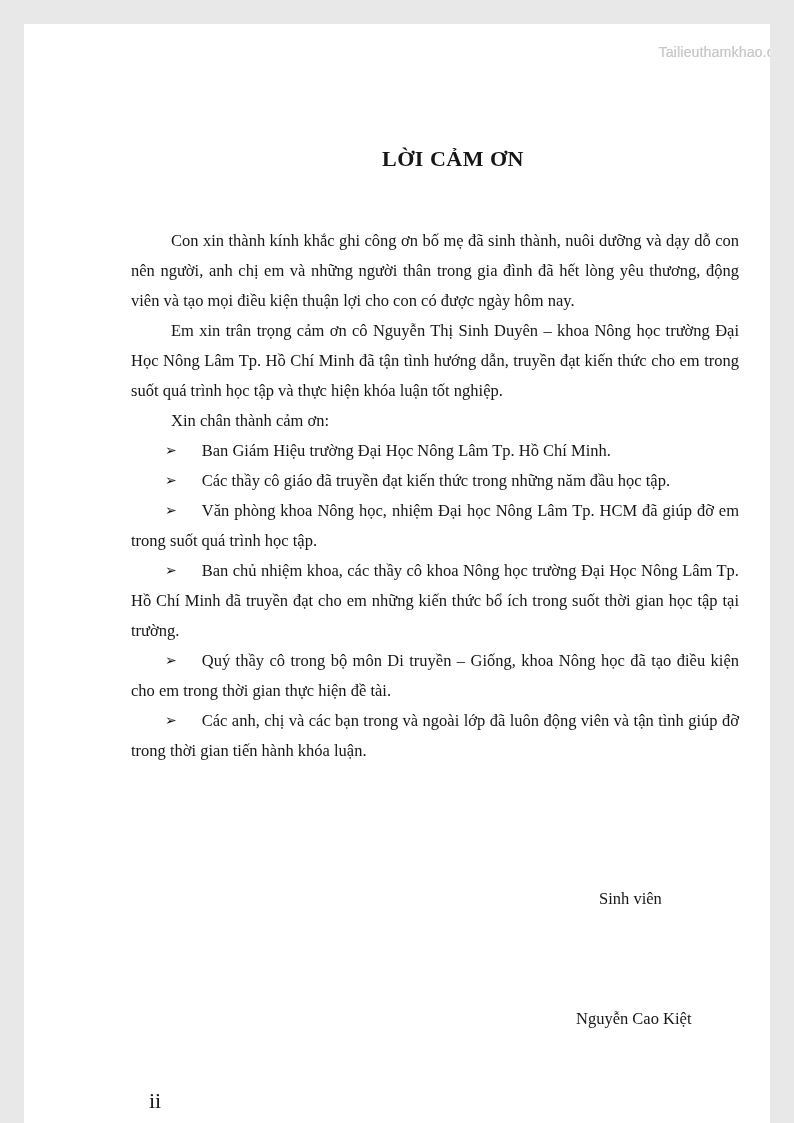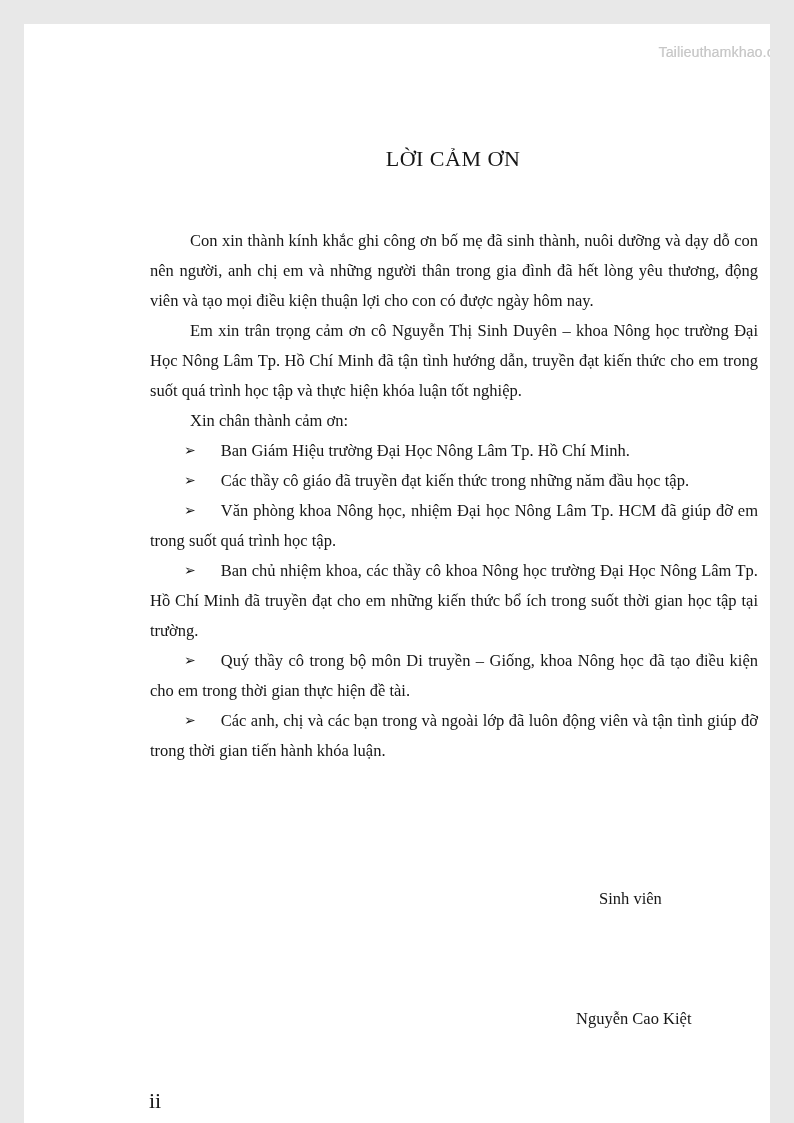--- a/index.html
+++ b/index.html
@@ -24,27 +24,27 @@
     text-shadow: 0.5px 0.5px 0 #ffffff, -0.5px -0.5px 0 #dedede;
     letter-spacing: 0.2px;
   }
   .doc-title {
     position: absolute;
     top: 110px;
     left: 113px;
     width: 608px;
     text-align: center;
     font-size: 22px;
-    font-weight: normal;
+    font-weight: bold;
     letter-spacing: 0.5px;
   }
   .body-text {
     position: absolute;
     top: 190px;
-    left: 114px;
+    left: 95px;
     width: 608px;
     font-size: 16.5px;
     line-height: 30px;
     text-align: justify;
   }
   .body-text p { margin: 0; }
   .para { text-indent: 40px; }
   .bullet { text-indent: 22px; }
   .bullet .marker {
     font-family: "DejaVu Sans", sans-serif;

